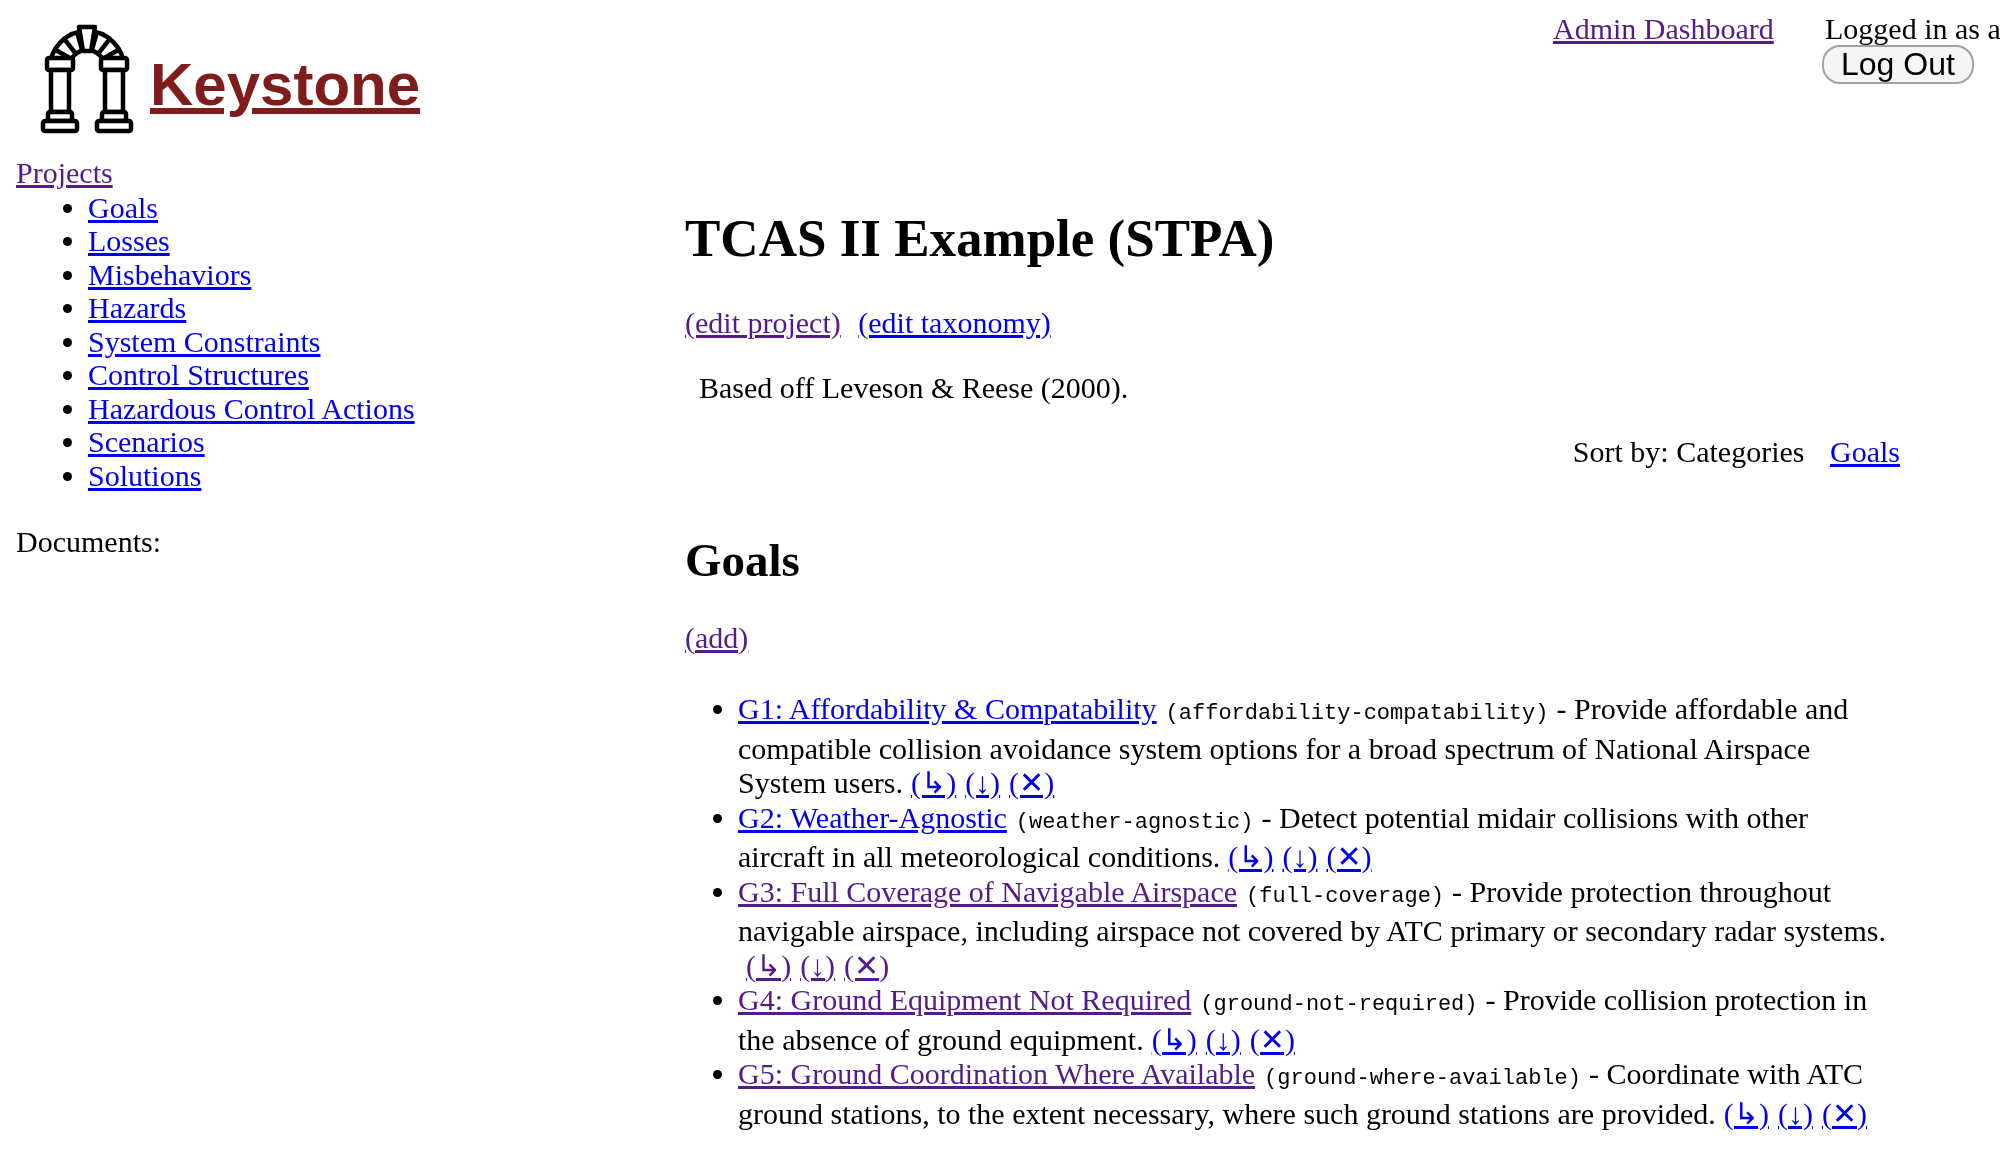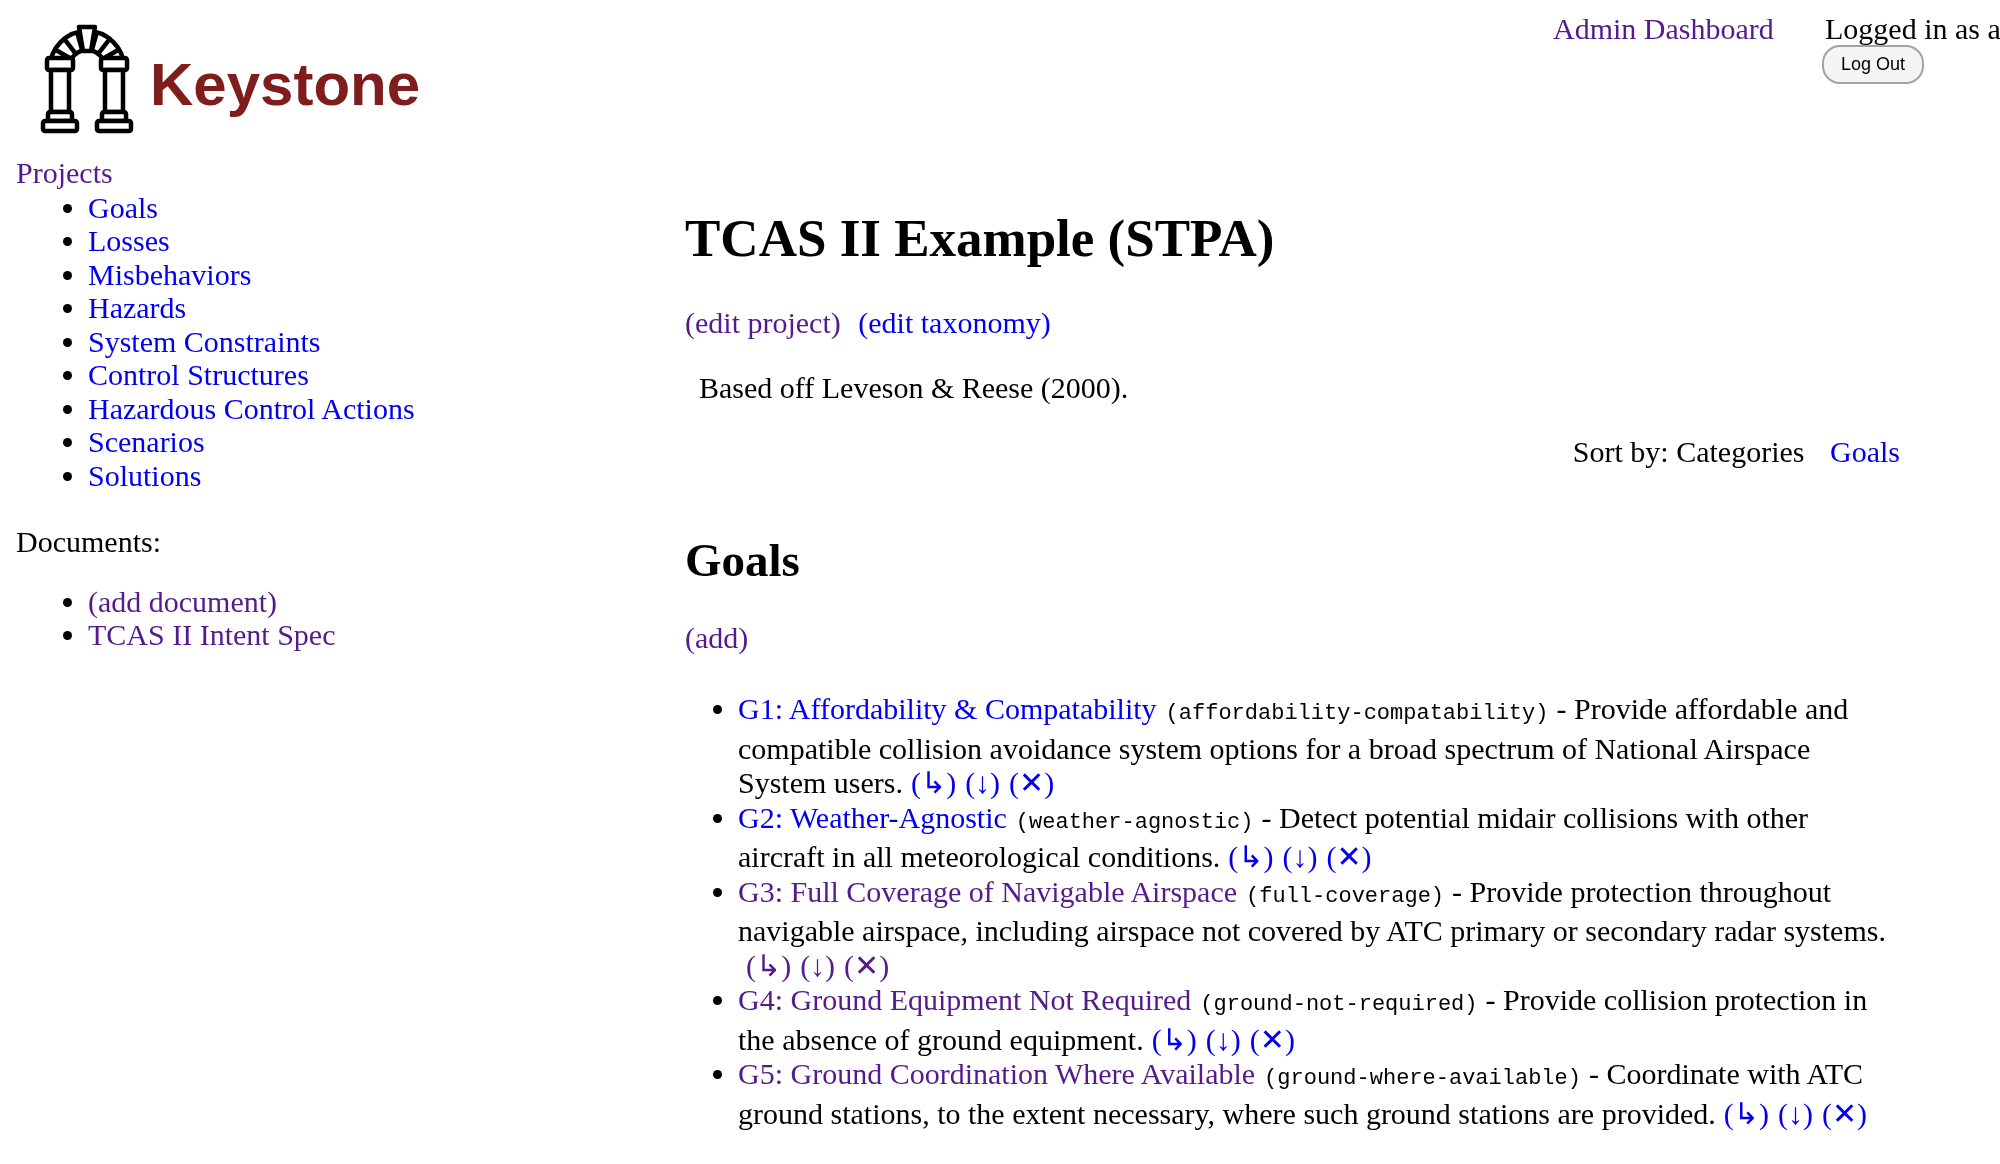--- a/index.html
+++ b/index.html
@@ -2,35 +2,35 @@
 <html><head>
 <meta charset="utf-8">
 <style>
   * { box-sizing: border-box; }
   html, body { margin: 0; padding: 0; background: #fff; }
   .page {
     position: relative; width: 2000px; height: 1164px; overflow: hidden;
     font-family: "Liberation Serif", serif; font-size: 30px; line-height: 34.5px; color: #000;
     background: #fff;
   }
-  a { color: #0000EE; cursor: pointer; }
+  a { color: #0000EE; text-decoration: underline; cursor: pointer; }
   a.visited { color: #551A8B; }
 
   
   .logo-icon { position: absolute; left: 37px; top: 22px; width: 100px; height: 114px; }
   .brand-link {
     position: absolute; left: 150px; top: 55px;
     font-family: "Liberation Sans", sans-serif; font-weight: bold;
     font-size: 60px; line-height: 60px; color: #7f1d1d;
   }
   .admin-link { position: absolute; left: 1553px; top: 12px; white-space: nowrap; }
   .logged-in { position: absolute; left: 1825px; top: 12px; white-space: nowrap; }
   .logout-btn {
     position: absolute; left: 1822px; top: 45px;
-    font-family: "Liberation Sans", sans-serif; font-size: 18px; line-height: 31px;
+    font-family: "Liberation Sans", sans-serif; font-size: 32px; line-height: 31px;
     padding: 2px 17px; color: #000;
     background: #f5f5f5; border: 2px solid #a3a3a3; border-radius: 18px; cursor: pointer;
   }
 
   
   .sidebar { position: absolute; left: 16px; top: 156px; width: 620px; }
   .sidebar p { margin: 0; }
   .sidebar ul { margin: 0; padding: 0 0 0 72px; list-style: disc; }
   .nav-list { margin-top: 68px; line-height: 33.5px; }
   .docs-label { margin-top: 33px !important; }
@@ -96,24 +96,20 @@
       <li><a>Losses</a></li>
       <li><a>Misbehaviors</a></li>
       <li><a>Hazards</a></li>
       <li><a>System Constraints</a></li>
       <li><a>Control Structures</a></li>
       <li><a>Hazardous Control Actions</a></li>
       <li><a>Scenarios</a></li>
       <li><a>Solutions</a></li>
     </ul>
     <p class="docs-label">Documents:</p>
-    <ul class="docs-list">
-      <li><a class="visited">(add document)</a></li>
-      <li><a class="visited">TCAS II Intent Spec</a></li>
-    </ul>
   </div>
 
   <div class="main">
     <h1 class="page-title">TCAS II Example (STPA)</h1>
 
     <p class="edit-row">
       <a class="visited">(edit project)</a>
       <a>(edit taxonomy)</a>
     </p>
 

